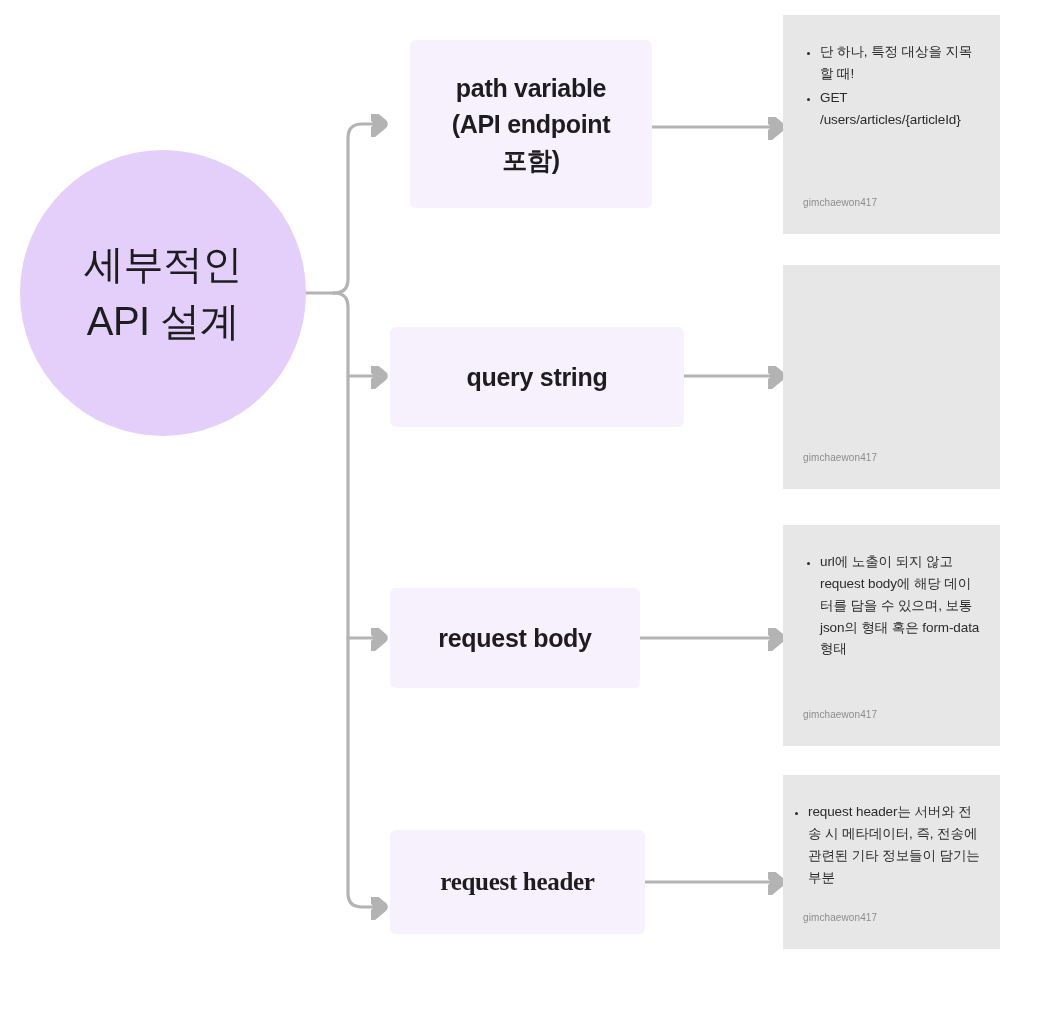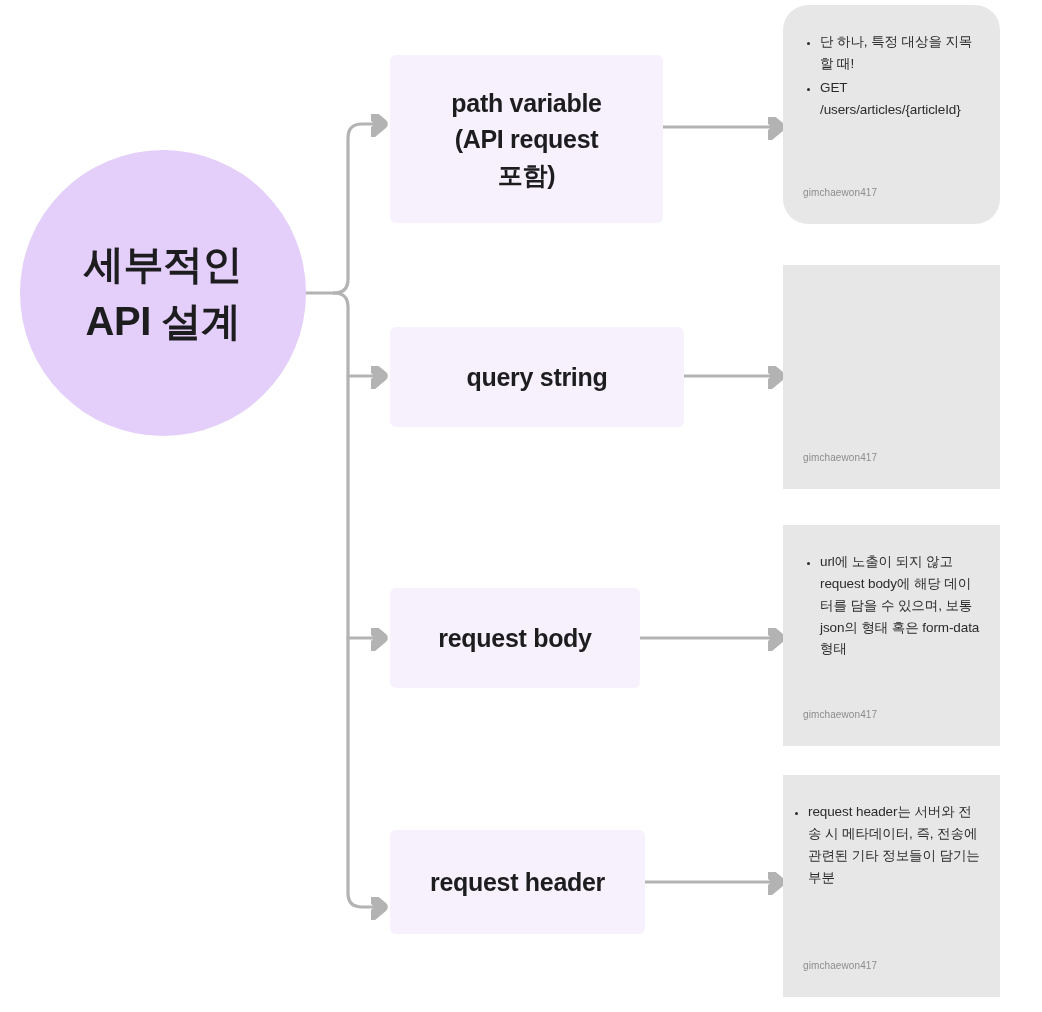--- a/index.html
+++ b/index.html
@@ -29,21 +29,21 @@
     border-radius: 50%;
     background: #e3cffa;
     display: flex;
     flex-direction: column;
     align-items: center;
     justify-content: center;
     text-align: center;
   }
   .root-circle .line {
     font-size: 40px;
-    font-weight: 700;
+    font-weight: 400;
     color: #1d1d1f;
     line-height: 1.42;
     letter-spacing: -0.5px;
     white-space: nowrap;
   }
 
   
   .node-box {
     position: absolute;
     background: #f7f1fd;
@@ -146,59 +146,59 @@
     <path d="M640,376 L772,376" marker-end="url(#arrowhead)"></path>
     <path d="M640,638 L772,638" marker-end="url(#arrowhead)"></path>
     <path d="M645,882 L772,882" marker-end="url(#arrowhead)"></path>
   </svg>
 
   <div class="root-circle">
     <div class="line">세부적인</div>
     <div class="line">API 설계</div>
   </div>
 
-  <div class="node-box" style="left:390px; top:40px; width:273px; height:168px;margin-top:15px;">
+  <div class="node-box" style="left:410px; top:40px; width:242px; height:168px;">
     <div>
       <div class="node-label">path variable</div>
-      <div class="node-label">(API request</div>
+      <div class="node-label">(API endpoint</div>
       <div class="node-label">포함)</div>
     </div>
   </div>
 
   <div class="node-box" style="left:390px; top:327px; width:294px; height:100px;">
     <div class="node-label">query string</div>
   </div>
 
   <div class="node-box" style="left:390px; top:588px; width:250px; height:100px;">
     <div class="node-label">request body</div>
   </div>
 
-  <div class="node-box" style="left:390px; top:830px; width:255px; height:104px;">
+  <div class="node-box" style="left:390px; top:830px; width:255px; height:104px;font-family:Liberation Serif, serif;">
     <div class="node-label">request header</div>
   </div>
 
-  <div class="note-card" style="left:783px; top:5px; width:217px; height:219px;border-radius:25px;">
+  <div class="note-card" style="left:783px; top:15px; width:217px; height:219px;">
     <ul>
       <li>단 하나, 특정 대상을 지목할 때!</li>
       <li>GET /users/articles/{articleId}</li>
     </ul>
     <div class="note-author">gimchaewon417</div>
   </div>
 
   <div class="note-card" style="left:783px; top:265px; width:217px; height:224px;">
     <div class="note-author">gimchaewon417</div>
   </div>
 
   <div class="note-card" style="left:783px; top:525px; width:217px; height:221px;">
     <ul>
       <li>url에 노출이 되지 않고 request body에 해당 데이터를 담을 수 있으며, 보통 json의 형태 혹은 form-data 형태</li>
     </ul>
     <div class="note-author">gimchaewon417</div>
   </div>
 
-  <div class="note-card wide-text" style="left:783px; top:775px; width:217px; height:222px;">
+  <div class="note-card wide-text" style="left:783px; top:775px; width:217px; height:174px;">
     <ul>
       <li>request header는 서버와 전송 시 메타데이터, 즉, 전송에 관련된 기타 정보들이 담기는 부분</li>
     </ul>
     <div class="note-author">gimchaewon417</div>
   </div>
 
 </div>
 
 </body></html>

